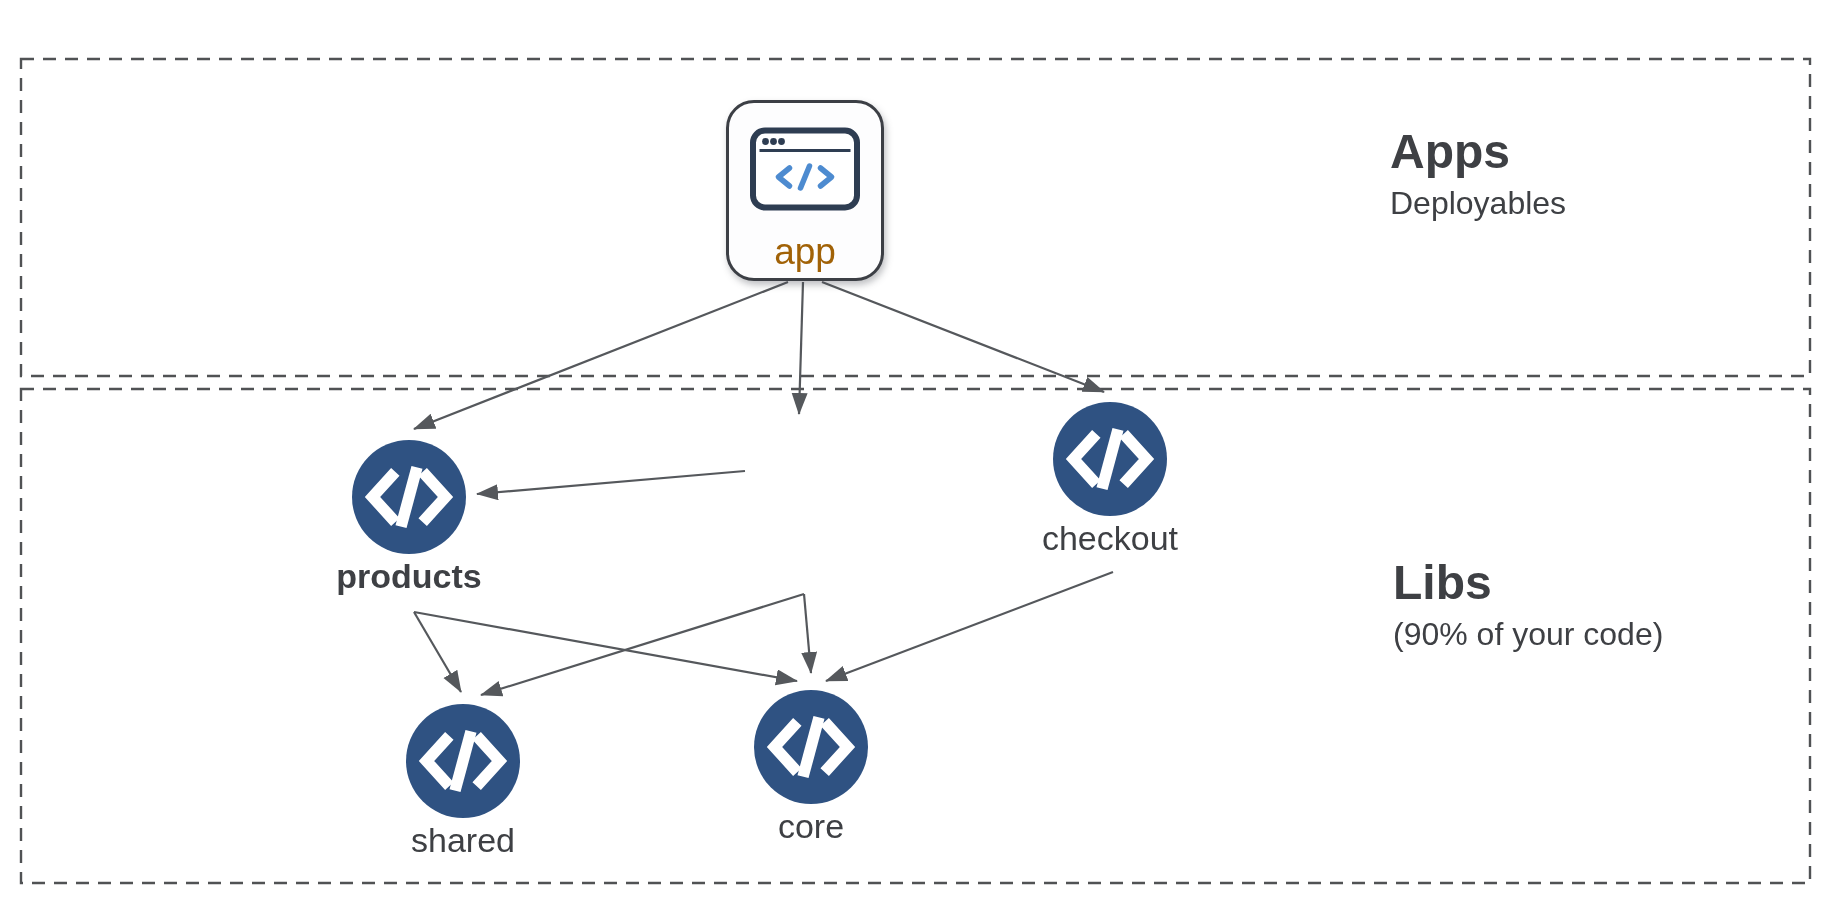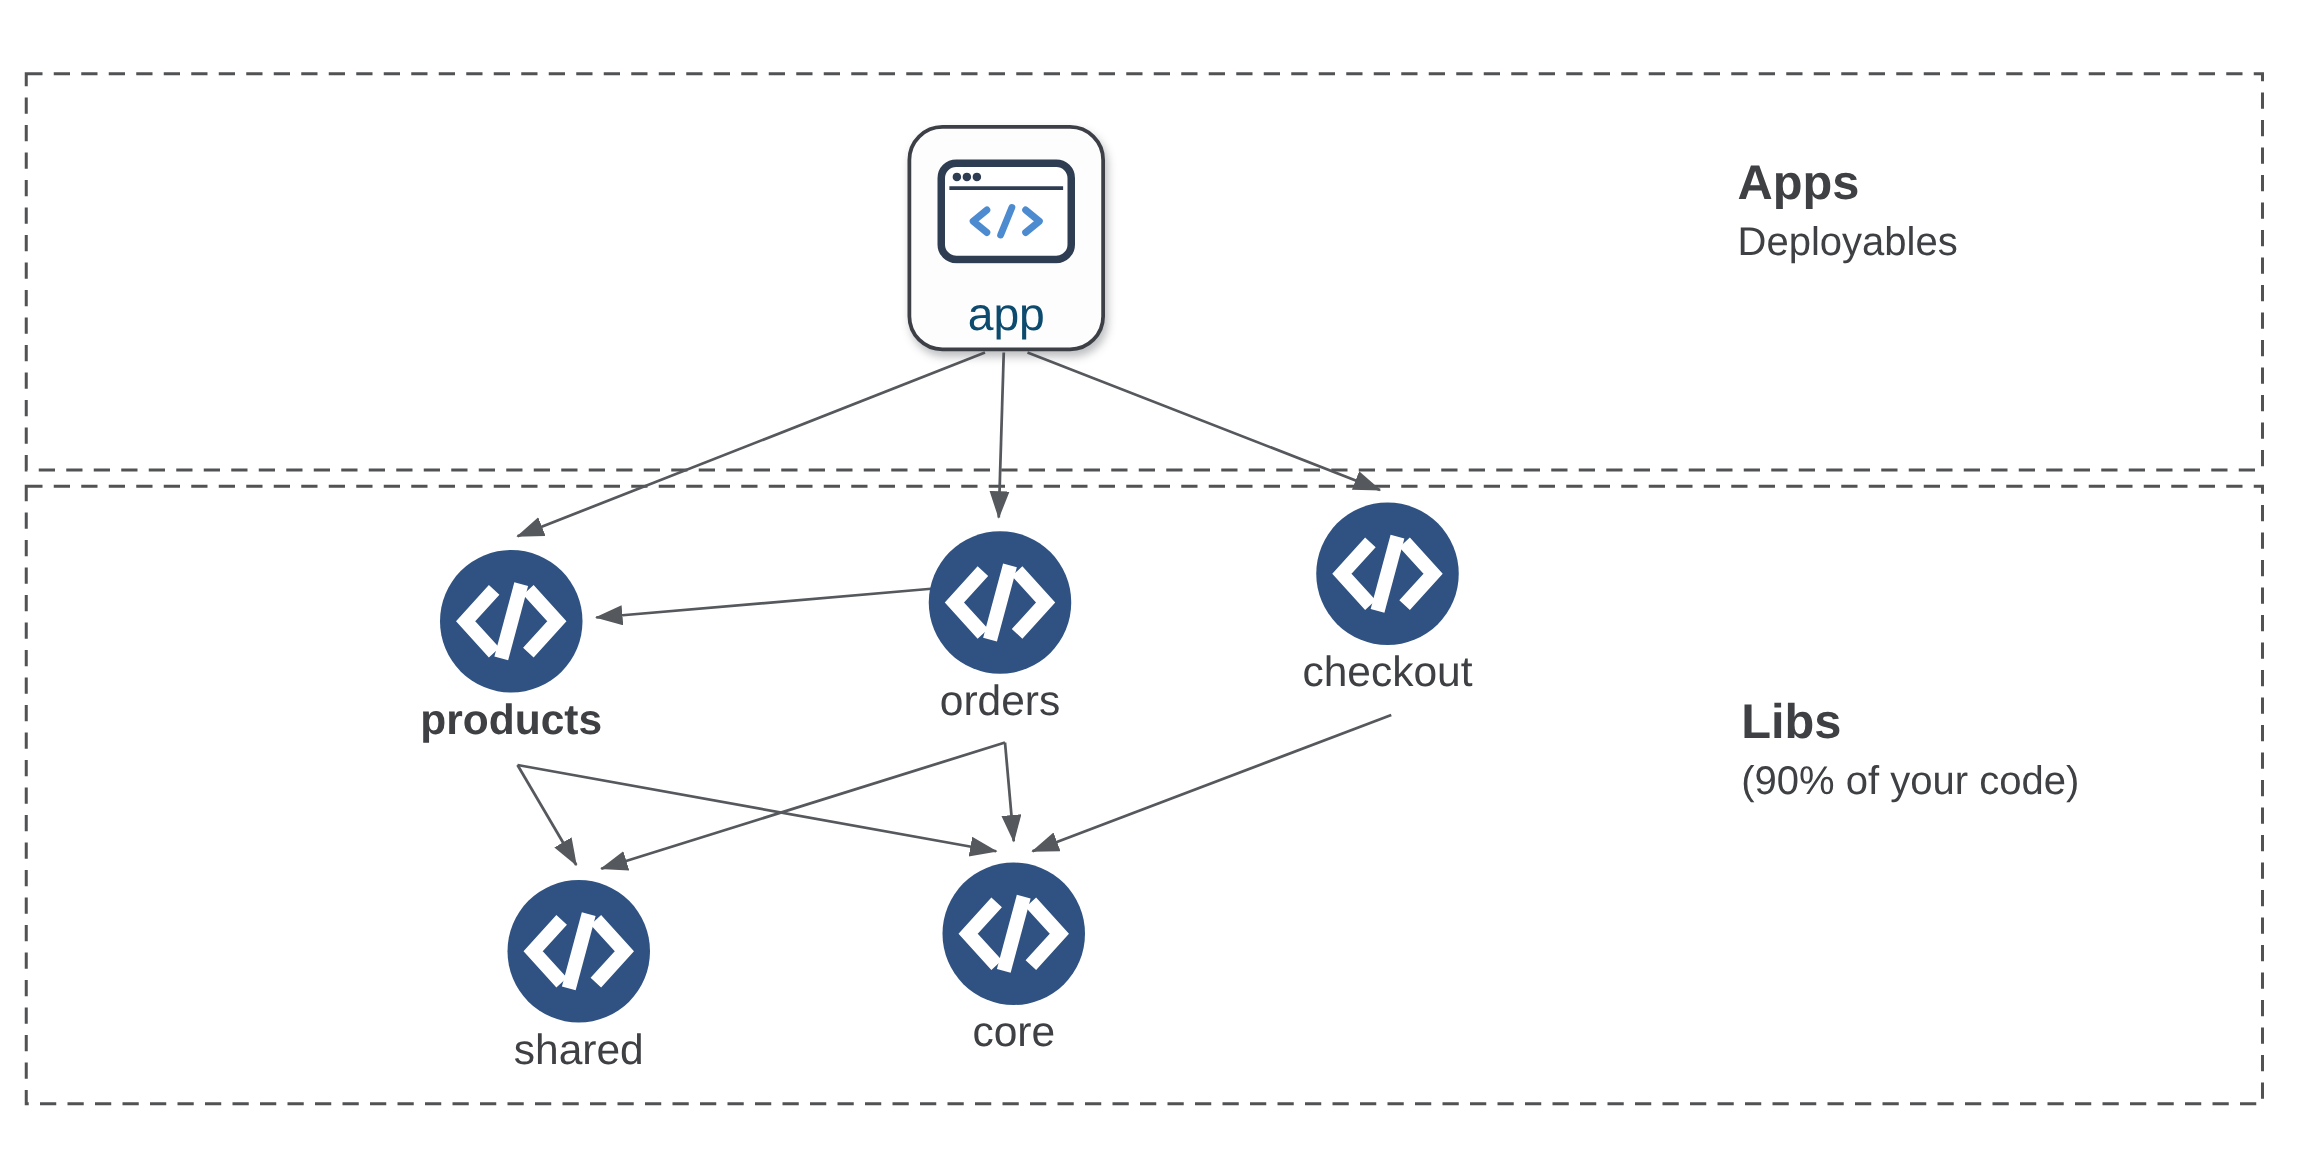--- a/index.html
+++ b/index.html
@@ -22,21 +22,21 @@
     height: 920px;
     z-index: 1;
   }
   .section-label {
     position: absolute;
     z-index: 2;
     color: #3e4044;
     white-space: nowrap;
   }
   .section-title {
-    font-size: 39px;
+    font-size: 48px;
     font-weight: 700;
     line-height: 1.1;
   }
   .section-subtitle {
     font-size: 32px;
     font-weight: 400;
     line-height: 1.15;
     margin-top: 6px;
   }
   .app-node {
@@ -54,21 +54,21 @@
     padding-bottom: 8px;
   }
   .app-node .browser-icon {
     position: absolute;
     top: 24px;
     left: 50%;
     transform: translateX(-50%);
   }
   .app-label {
     font-size: 37px;
-    color: #0c4a6e;
+    color: #a16207;
     line-height: 1;
   }
   .lib-node {
     position: absolute;
     z-index: 3;
   }
   .lib-circle {
     width: 114px;
     height: 114px;
     border-radius: 50%;
@@ -144,32 +144,20 @@
         <g stroke="#ffffff" stroke-width="10" fill="none">
           <polyline points="38,28 18,50 38,72"></polyline>
           <polyline points="62,28 82,50 62,72"></polyline>
           <line x1="43" y1="76" x2="57" y2="24"></line>
         </g>
       </svg>
     </div>
     <div class="lib-label">products</div>
   </div>
 
-  <div class="lib-node" style="left: 743px; top: 425px; width: 114px; height: 114px;">
-    <div class="lib-circle">
-      <svg width="114" height="114" viewBox="0 0 100 100" xmlns="http://www.w3.org/2000/svg">
-        <g stroke="#ffffff" stroke-width="10" fill="none">
-          <polyline points="38,28 18,50 38,72"></polyline>
-          <polyline points="62,28 82,50 62,72"></polyline>
-          <line x1="43" y1="76" x2="57" y2="24"></line>
-        </g>
-      </svg>
-    </div>
-    <div class="lib-label">orders</div>
-  </div>
 
   <div class="lib-node" style="left: 1053px; top: 402px; width: 114px; height: 114px; text-decoration: underline;">
     <div class="lib-circle">
       <svg width="114" height="114" viewBox="0 0 100 100" xmlns="http://www.w3.org/2000/svg">
         <g stroke="#ffffff" stroke-width="10" fill="none">
           <polyline points="38,28 18,50 38,72"></polyline>
           <polyline points="62,28 82,50 62,72"></polyline>
           <line x1="43" y1="76" x2="57" y2="24"></line>
         </g>
       </svg>

